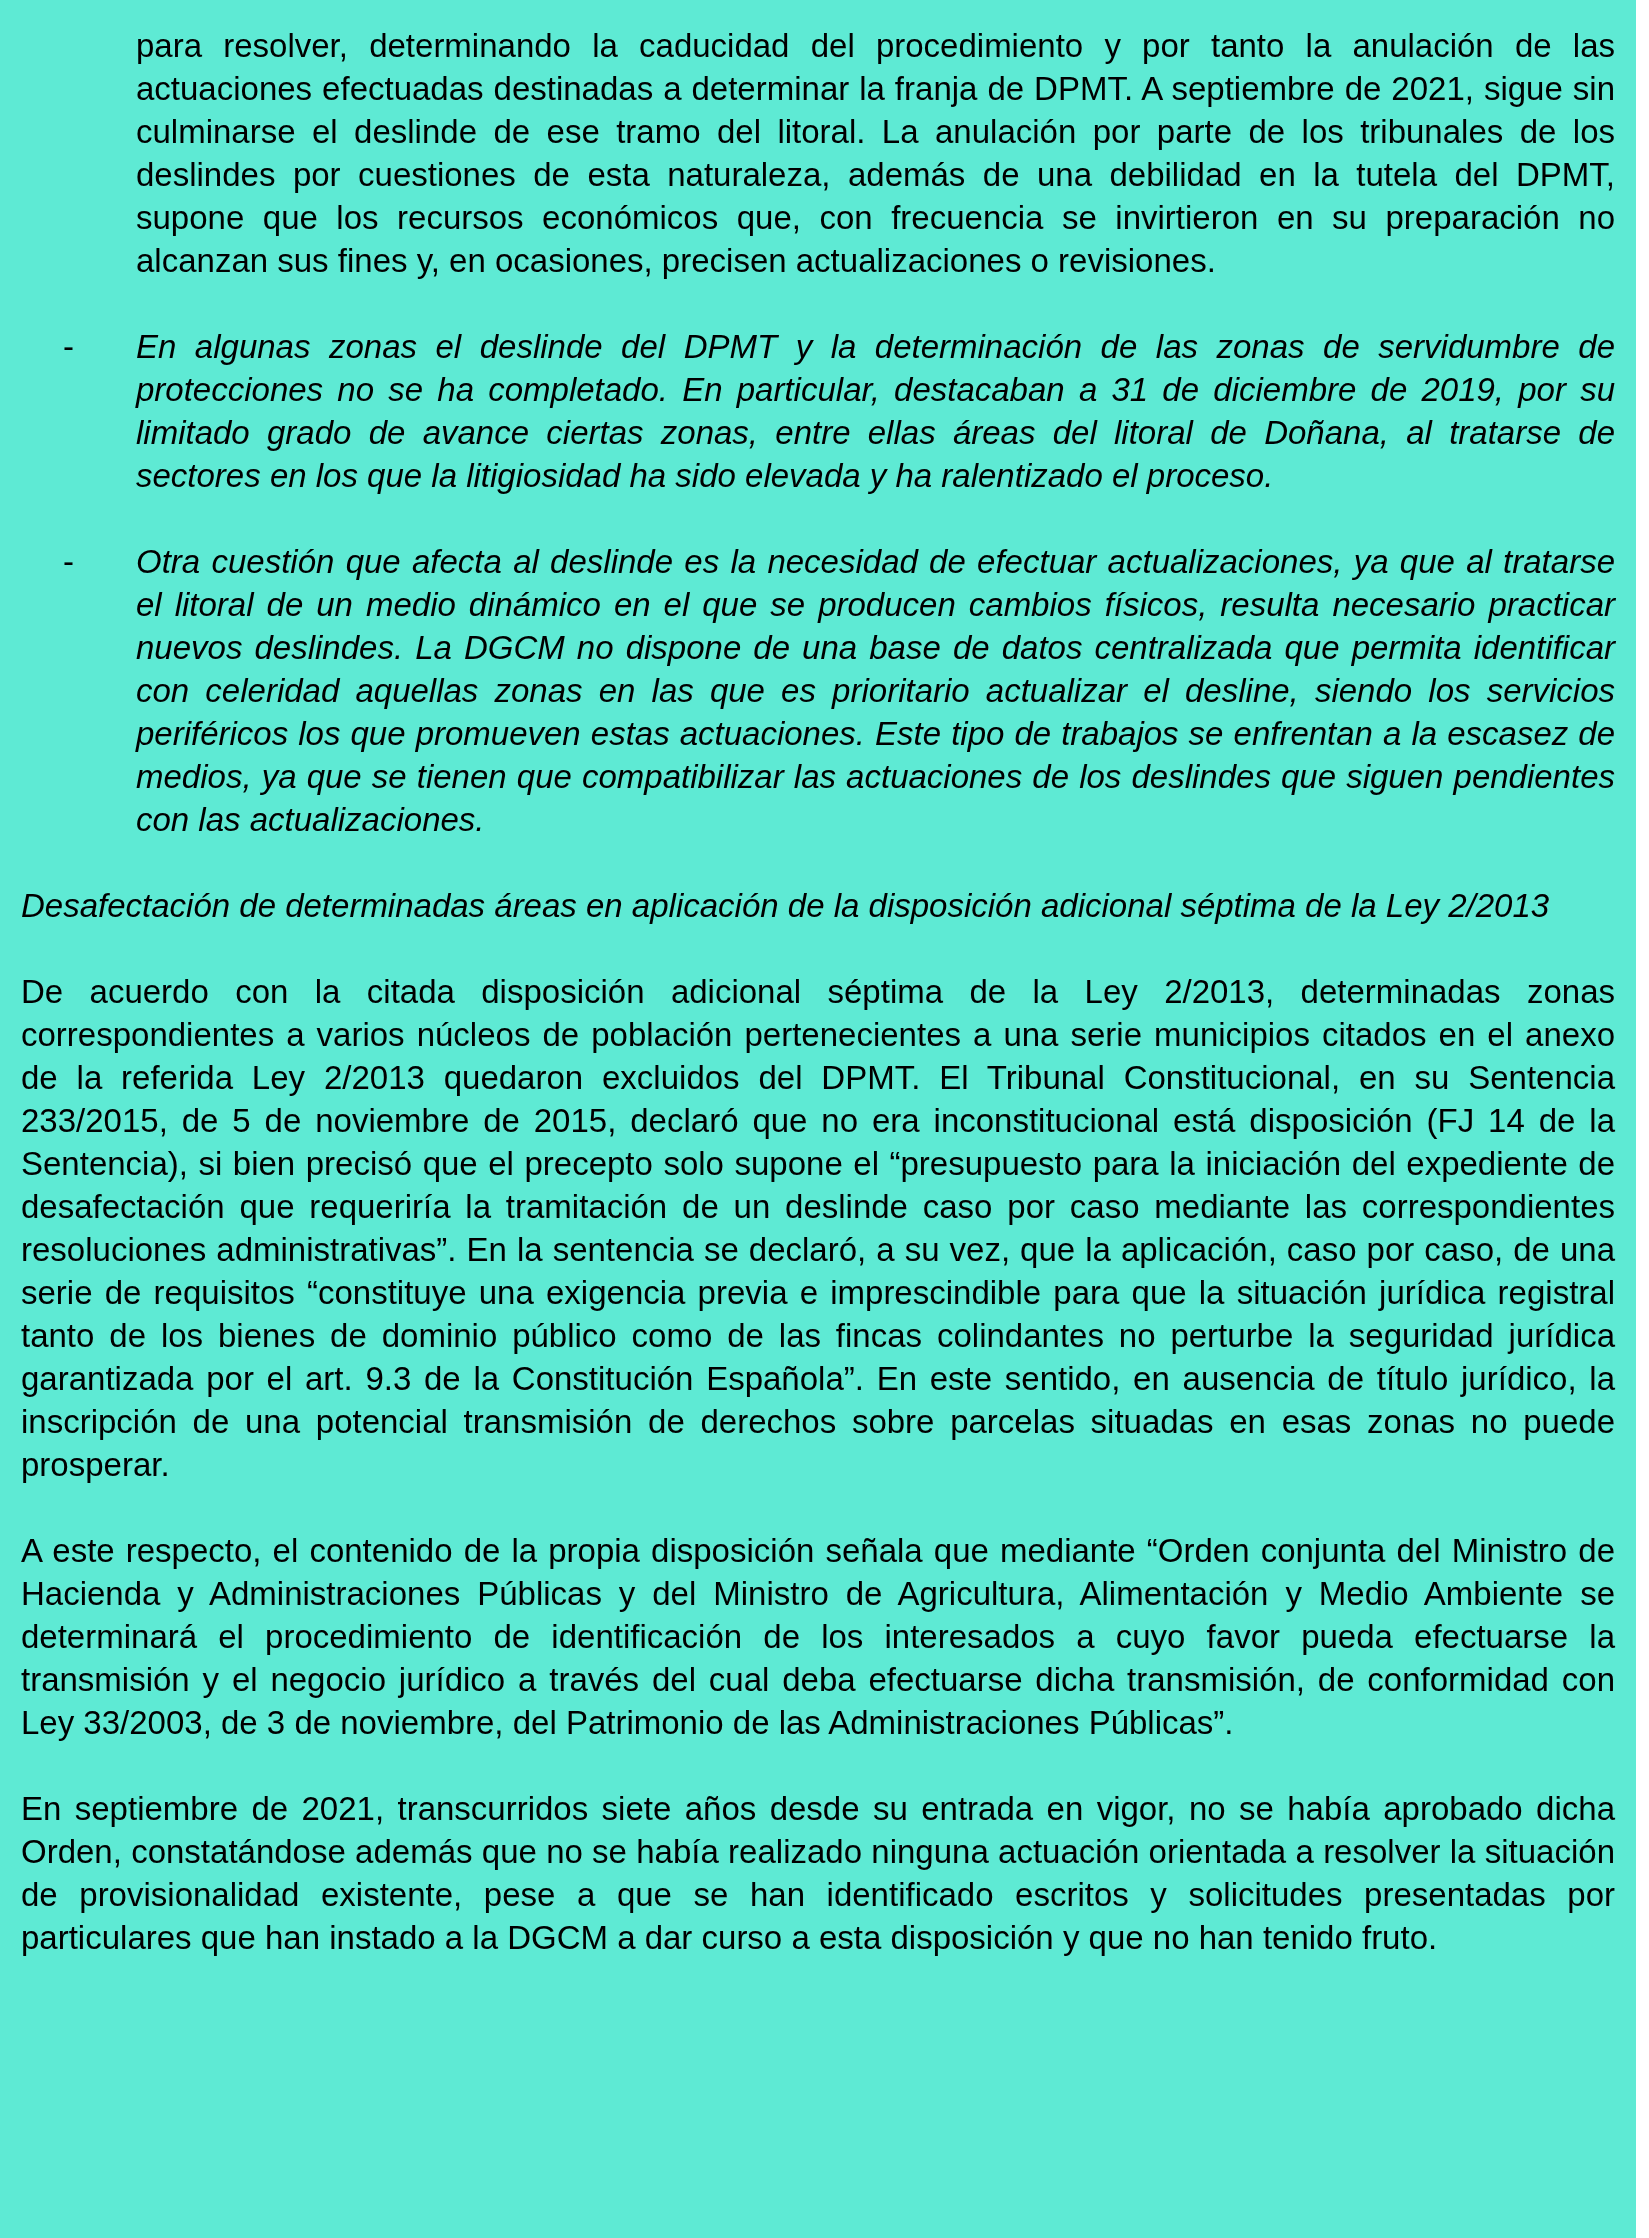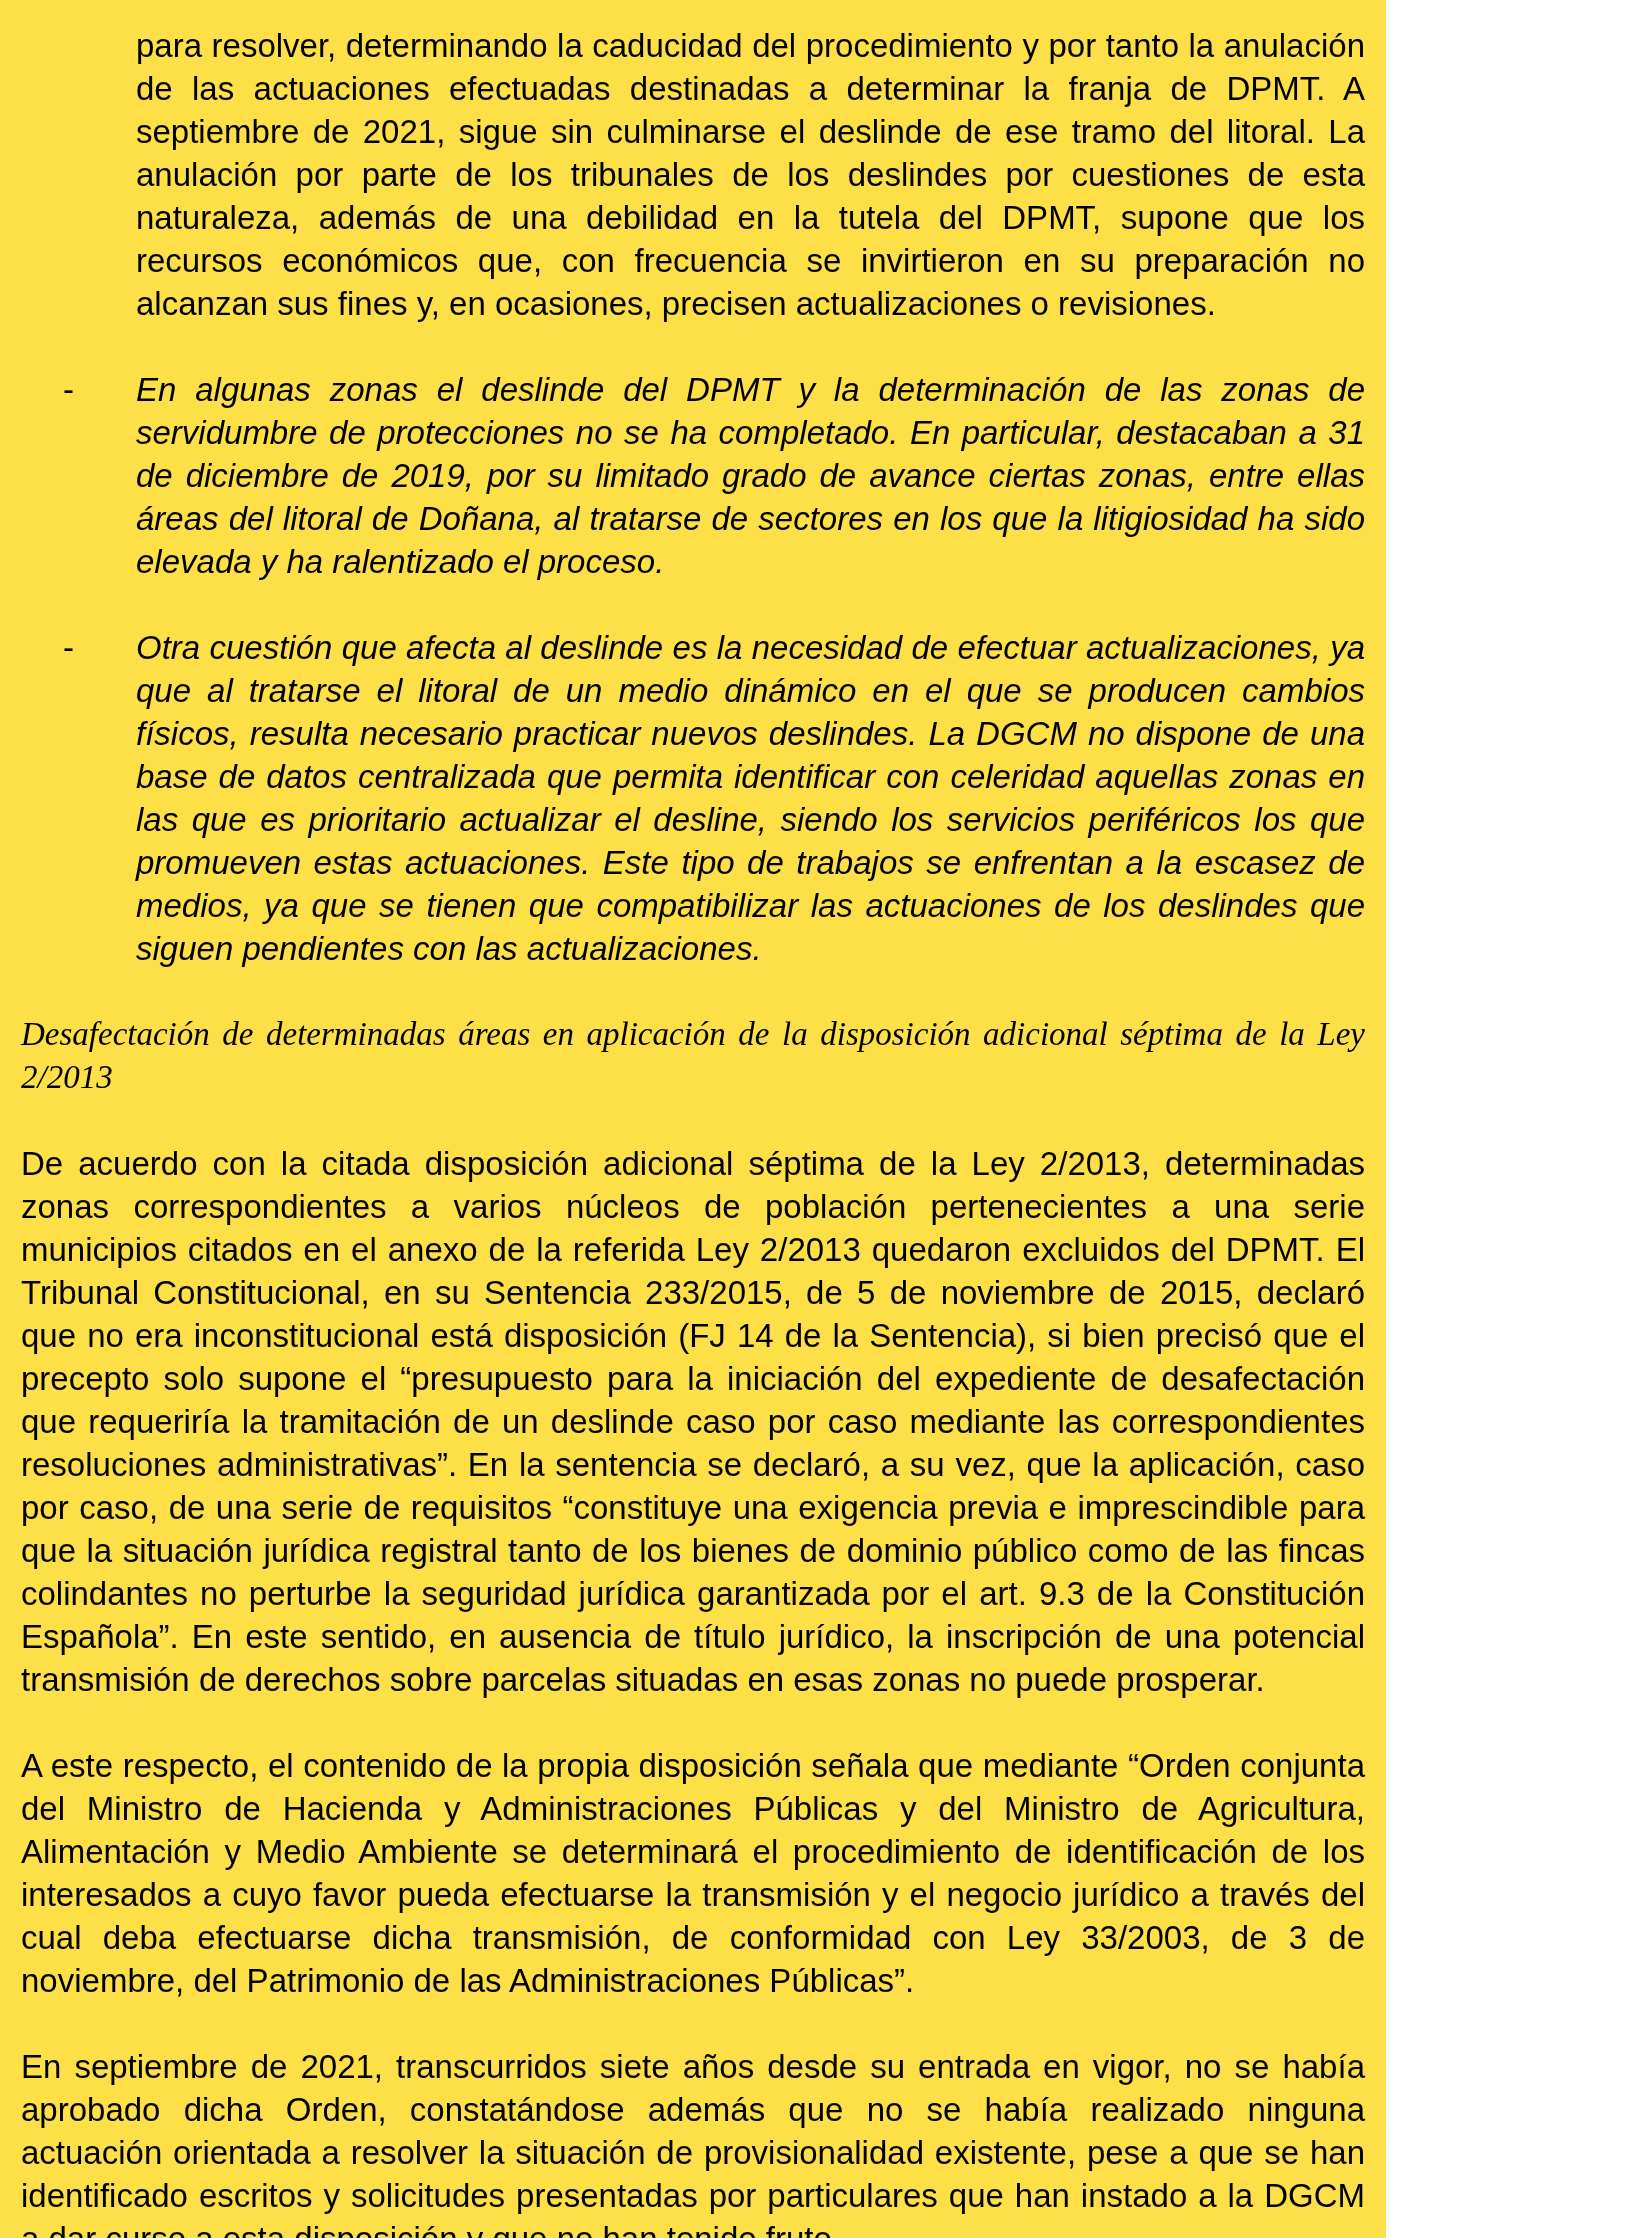--- a/index.html
+++ b/index.html
@@ -5,24 +5,24 @@
   * { margin: 0; padding: 0; box-sizing: border-box; }
   html, body { background: #ffffff; }
   body {
     width: 1650px;
     height: 2239px;
     font-family: "Liberation Sans", sans-serif;
     color: #000000;
     overflow: hidden;
   }
   .page {
-    width: 1386px;
+    width: 1636px;
     height: 2239px;
     padding: 24px 21px 0 21px;
-    background: #fde047;
+    background: #5eead4;
   }
   .para {
     font-size: 33px;
     line-height: 43px;
     text-align: justify;
     margin-bottom: 43px;
   }
   .para.indented {
     margin-left: 115px;
   }
@@ -42,21 +42,20 @@
     font-size: 33px;
     line-height: 43px;
   }
   .heading {
     font-size: 33px;
     line-height: 43px;
     font-style: italic;
     font-weight: normal;
     text-align: justify;
     margin-bottom: 43px;
-    font-family: Liberation Serif, serif;
   }
 </style>
 </head>
 <body>
 
 <div class="page">
 
   <p class="para indented">para resolver, determinando la caducidad del procedimiento y por tanto la anulación de las actuaciones efectuadas destinadas a determinar la franja de DPMT. A septiembre de 2021, sigue sin culminarse el deslinde de ese tramo del litoral. La anulación por parte de los tribunales de los deslindes por cuestiones de esta naturaleza, además de una debilidad en la tutela del DPMT, supone que los recursos económicos que, con frecuencia se invirtieron en su preparación no alcanzan sus fines y, en ocasiones, precisen actualizaciones o revisiones.</p>
 
   <div class="list-item">

